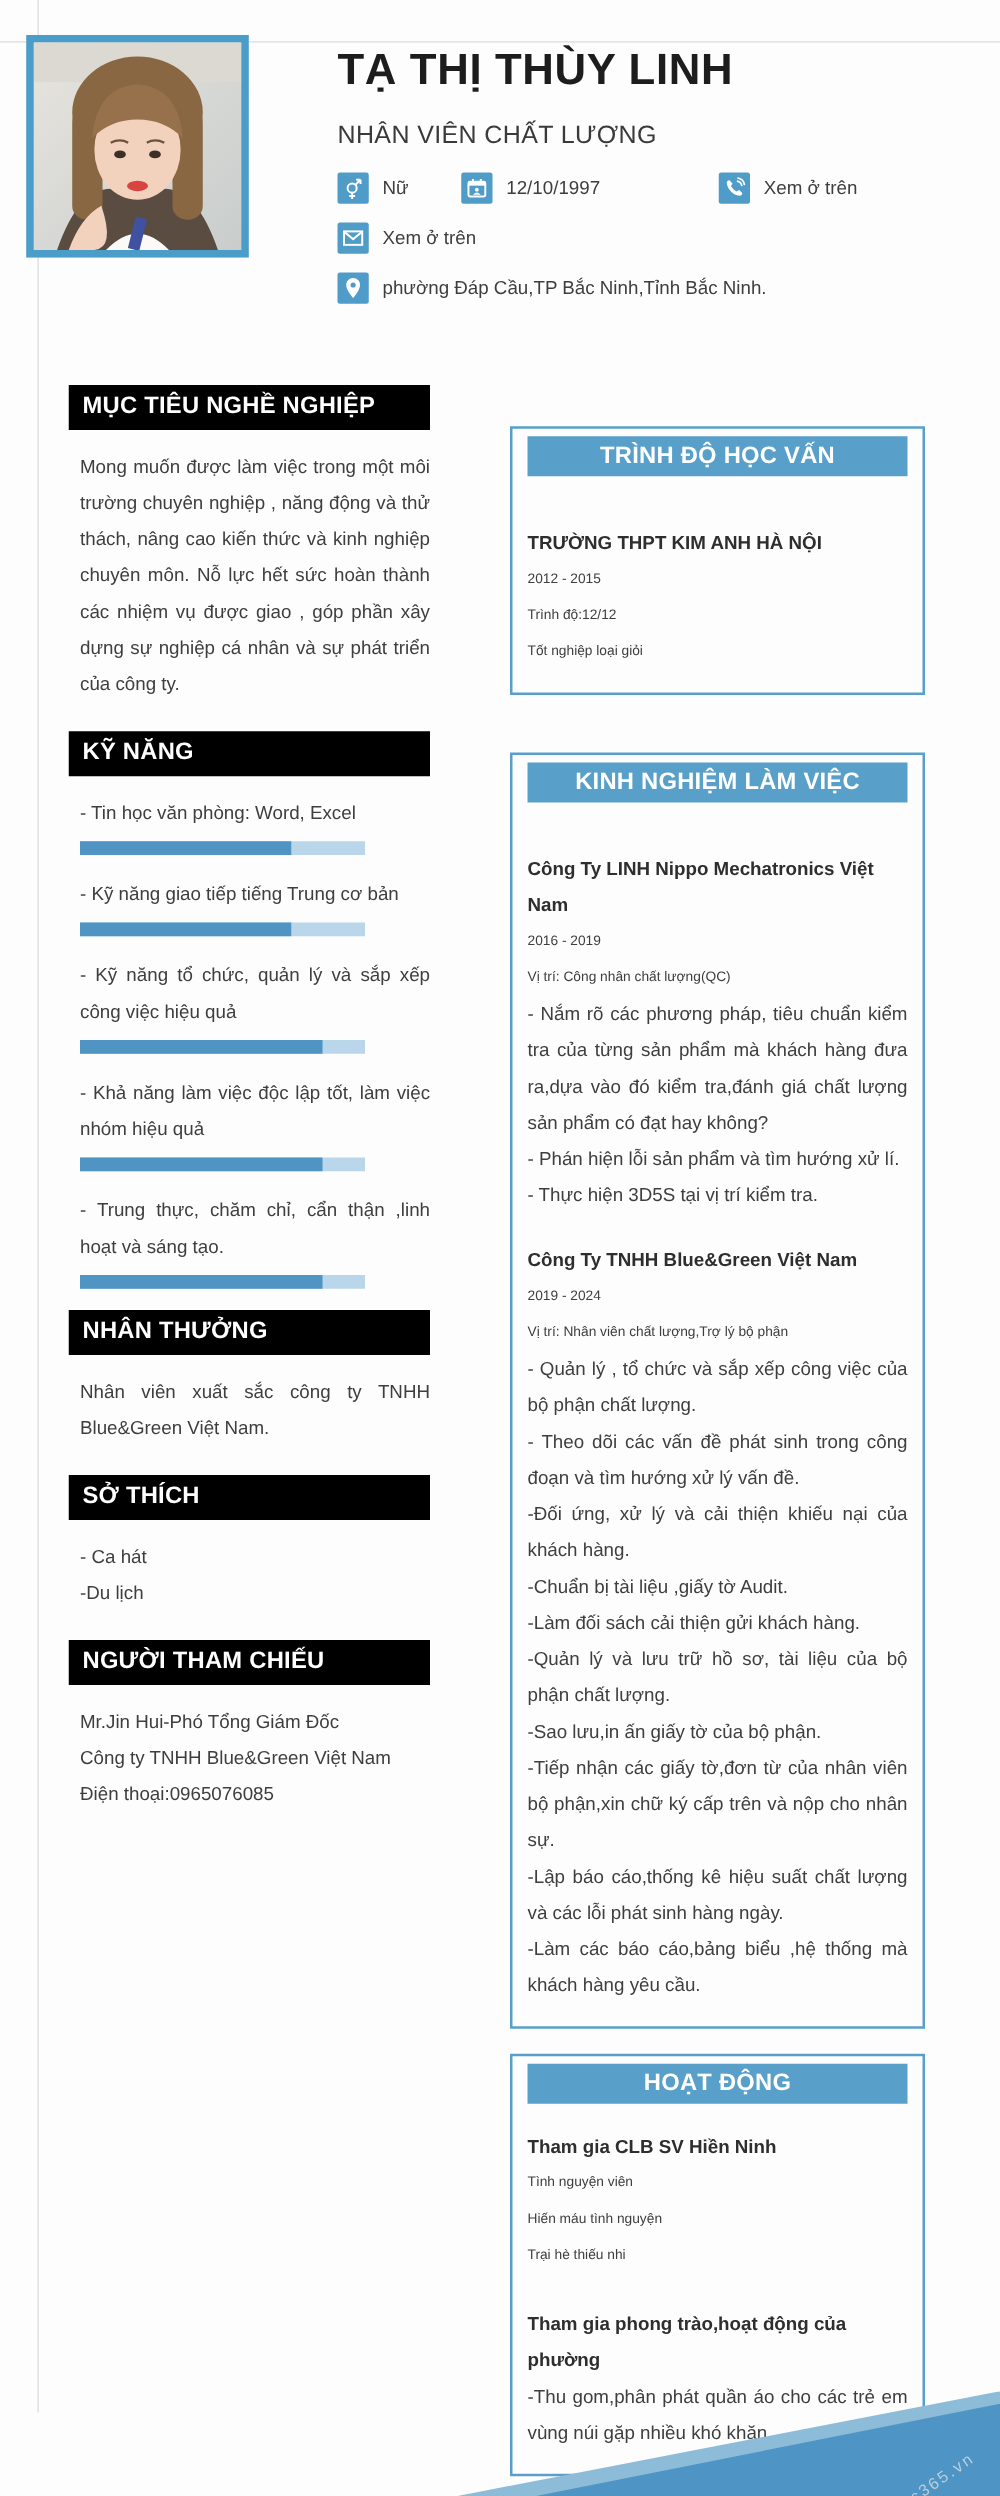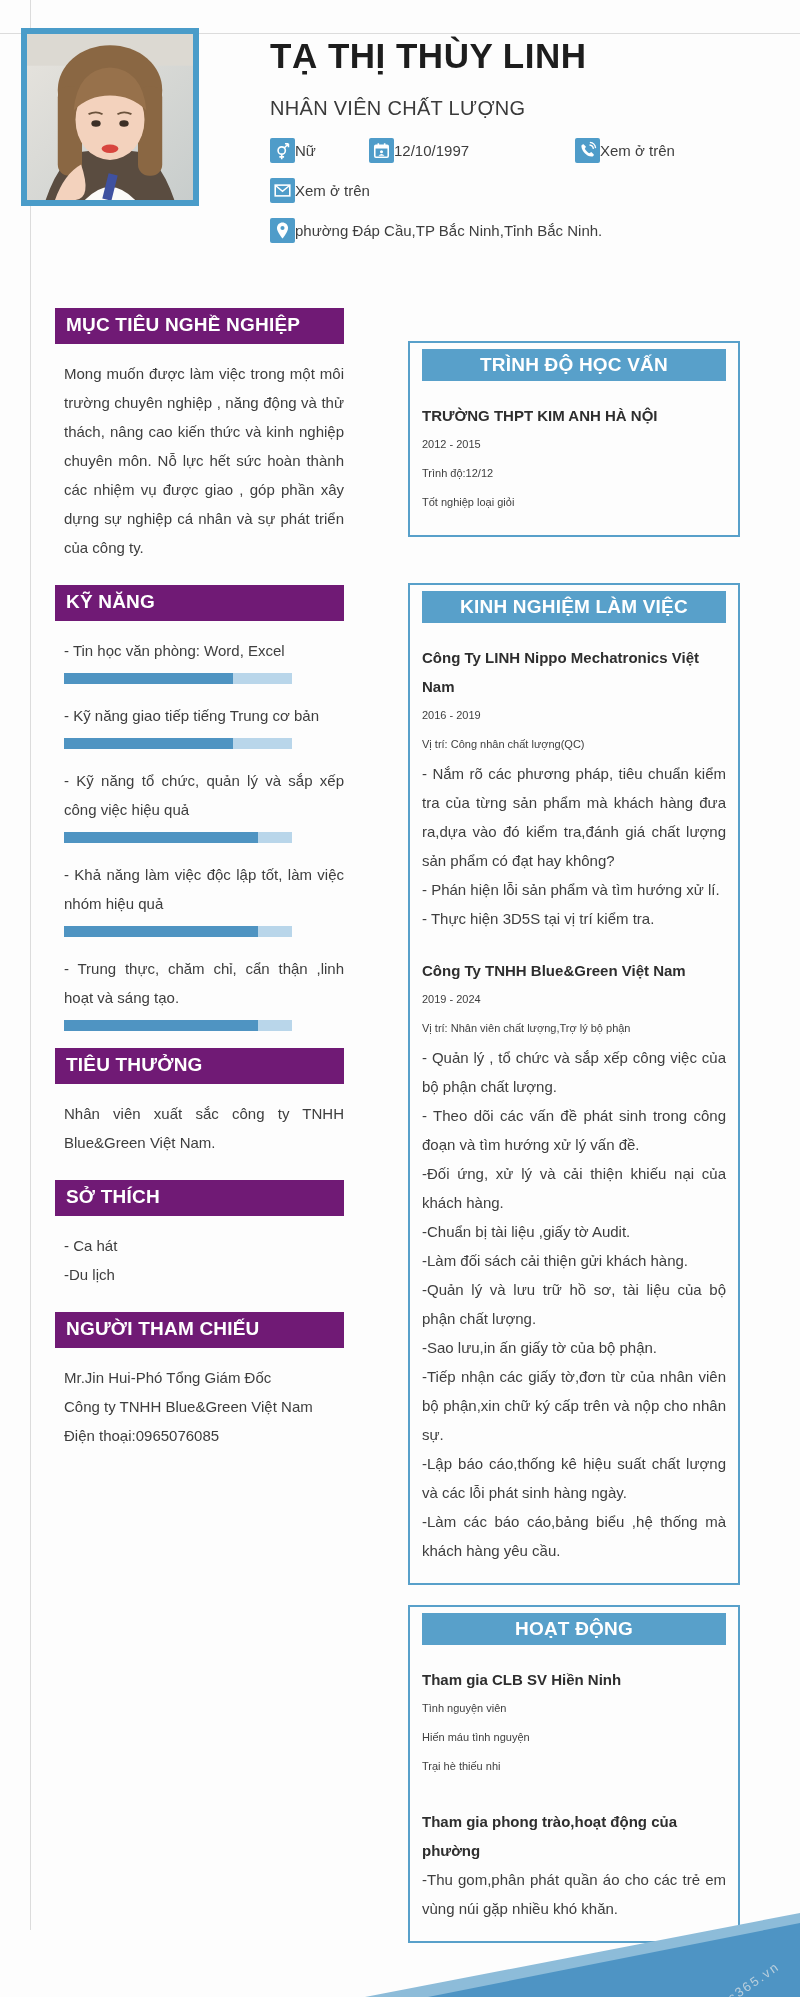--- a/index.html
+++ b/index.html
@@ -11,41 +11,41 @@
   .v-line { position:absolute; left:30px; top:0; width:1px; height:1930px; background:#dcdcdc; }
 
   
   .photo-frame { position:absolute; left:21px; top:28px; width:178px; height:178px; border:6px solid #4a9cc9; background:#e6e2dc; }
   .photo-frame svg { display:block; width:100%; height:100%; }
   .name { position:absolute; left:270px; top:36px; font-size:35px; font-weight:700; color:#1d1d1d; letter-spacing:.5px; }
   .job-title { position:absolute; left:270px; top:97px; font-size:20px; color:#3a3a3a; letter-spacing:.3px; }
 
   .contact { position:absolute; left:270px; top:138px; width:510px; font-size:15px; }
   .c-row { position:relative; height:40px; }
-  .c-item { position:absolute; top:0; display:flex; align-items:center; gap:0; }
+  .c-item { position:absolute; top:0; display:flex; align-items:center; gap:11px; }
   .c-icon { width:25px; height:25px; background:#4f9cc9; border-radius:2px; display:flex; align-items:center; justify-content:center; flex:0 0 auto; }
   .c-icon svg { width:19px; height:19px; display:block; }
 
   
   .left-col { position:absolute; left:55px; top:308px; width:289px; }
-  .sec-head-left { background:#701a75; color:#fff; font-size:19px; font-weight:700; padding:6px 11px 8px; margin-bottom:15px; letter-spacing:.2px; }
+  .sec-head-left { background:#000000; color:#fff; font-size:19px; font-weight:700; padding:6px 11px 8px; margin-bottom:15px; letter-spacing:.2px; }
   .para { font-size:15px; line-height:29px; text-align:justify; color:#3e3e3e; padding:0 0 0 9px; }
   .mb-sec { margin-bottom:23px; }
 
   .skill { padding-left:9px; }
   .skill-label { font-size:15px; line-height:29px; text-align:justify; }
   .bar { width:228px; height:11px; background:#b9d6ea; margin:8px 0 17px; }
   .bar-fill { height:100%; background:#4f94c2; }
 
   .plain-line { font-size:15px; line-height:29px; padding-left:9px; }
 
   
   .right-col { position:absolute; left:408px; top:341px; width:332px; }
   .box { border:2px solid #58a0ca; background:#fdfdfd; padding:6px 12px 18px; }
-  .sec-head-right { background:#58a0ca; color:#fff; text-align:center; font-size:19px; font-weight:700; height:32px; line-height:32px; margin-bottom:20px; letter-spacing:.2px; }
+  .sec-head-right { background:#58a0ca; color:#fff; text-align:center; font-size:19px; font-weight:700; height:32px; line-height:32px; margin-bottom:39px; letter-spacing:.2px; }
   .edu-box { margin-bottom:46px; }
   .exp-box { margin-bottom:20px; }
   .bold-line { font-size:15px; font-weight:700; line-height:29px; color:#2e2e2e; }
   .norm-line { font-size:11px; line-height:29px; }
   .job + .job { margin-top:23px; }
   .job .para { padding:0; }
 
   .act-group + .act-group { margin-top:26px; }
 
   
@@ -187,21 +187,21 @@
       </div>
       <div class="skill">
         <div class="skill-label">- Trung thực, chăm chỉ, cẩn thận ,linh hoạt và sáng tạo.</div>
         <div class="bar">
             <div class="bar-fill" style="width: 85%;"></div>
           </div>
       </div>
     </section>
 
     <section>
-      <div class="sec-head-left">TIÊU THƯỞNG</div>
+      <div class="sec-head-left">NHÂN THƯỞNG</div>
       <p class="para mb-sec">Nhân viên xuất sắc công ty TNHH Blue&amp;Green Việt Nam.</p>
     </section>
 
     <section>
       <div class="sec-head-left">SỞ THÍCH</div>
       <div class="plain-line">- Ca hát</div>
       <div class="plain-line mb-sec">-Du lịch</div>
     </section>
 
     <section>

